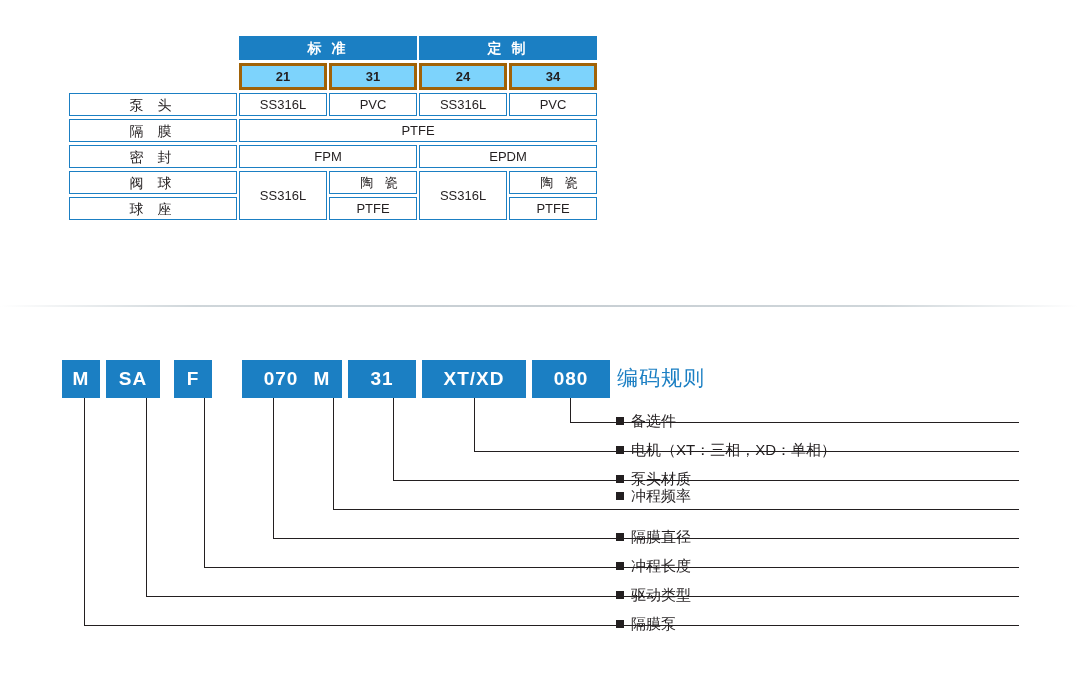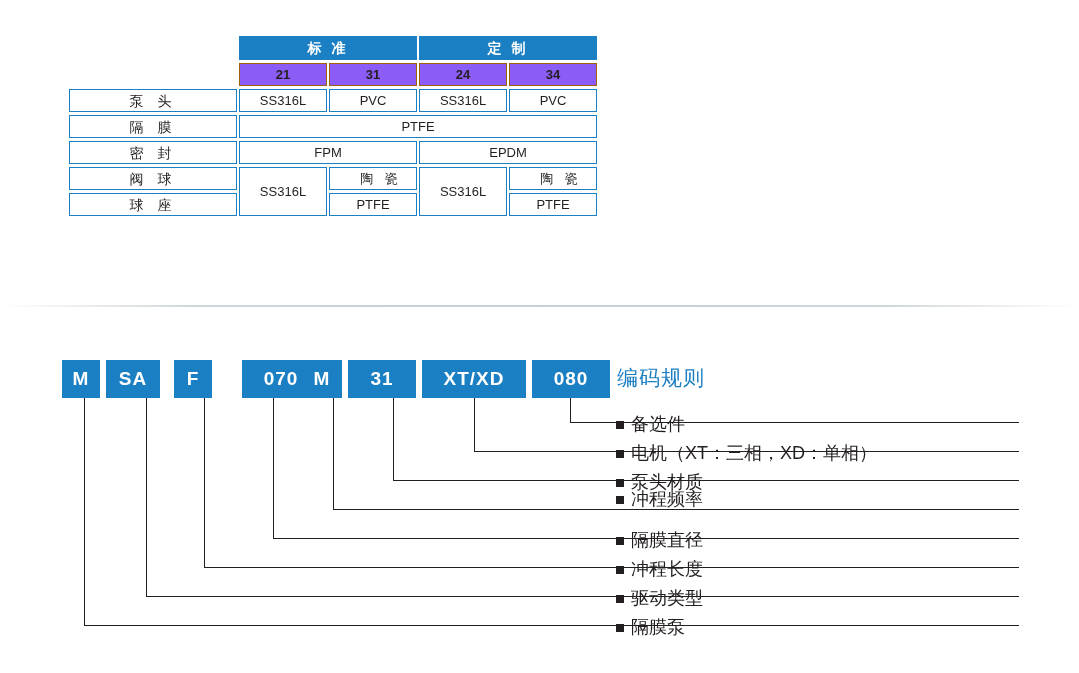--- a/index.html
+++ b/index.html
@@ -43,22 +43,22 @@
   table.spec td.hdr {
     background: #1b7fc3;
     border: 1px solid #1b7fc3;
     color: #ffffff;
     font-weight: bold;
     letter-spacing: 3px;
     font-size: 14px;
     height: 22px;
   }
   table.spec td.sub {
-    background: #8b5cf6;
-    border: 1px solid #a16207;
+    background: #7dd3fc;
+    border: 3px solid #a16207;
     font-weight: bold;
     font-size: 13px;
   }
   table.spec td.rowlabel {
     text-align: center;
     letter-spacing: 5px;
     font-size: 14px;
   }
   table.spec td.blank {
     border: none;
@@ -112,21 +112,21 @@
 
   .leader {
     position: absolute;
     background: #231f20;
   }
   .leader.v { width: 1px; }
   .leader.h { height: 1px; }
 
   .legend-item {
     position: absolute;
-    font-size: 18px;
+    font-size: 15px;
     color: #231f20;
     white-space: nowrap;
   }
   .legend-item .bullet {
     display: inline-block;
     width: 8px;
     height: 8px;
     background: #231f20;
     margin-right: 7px;
     vertical-align: 1px;

